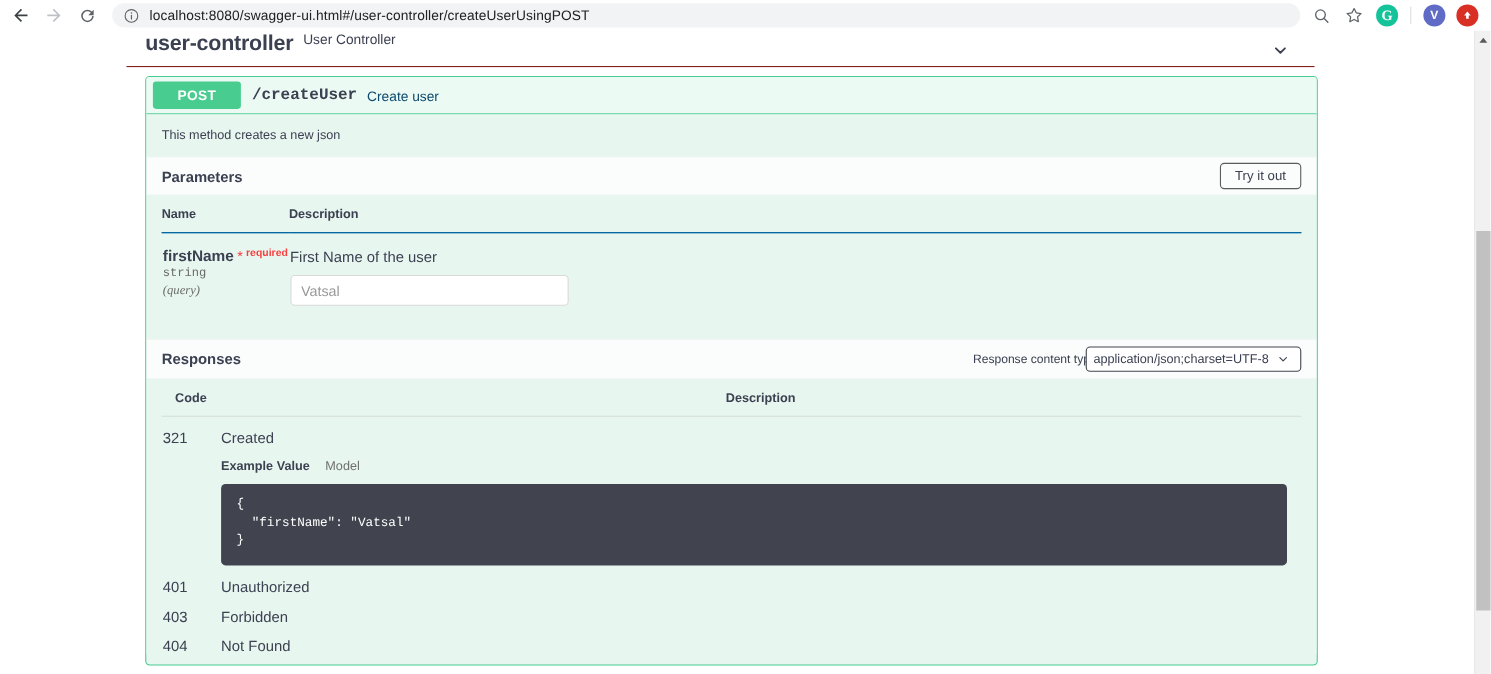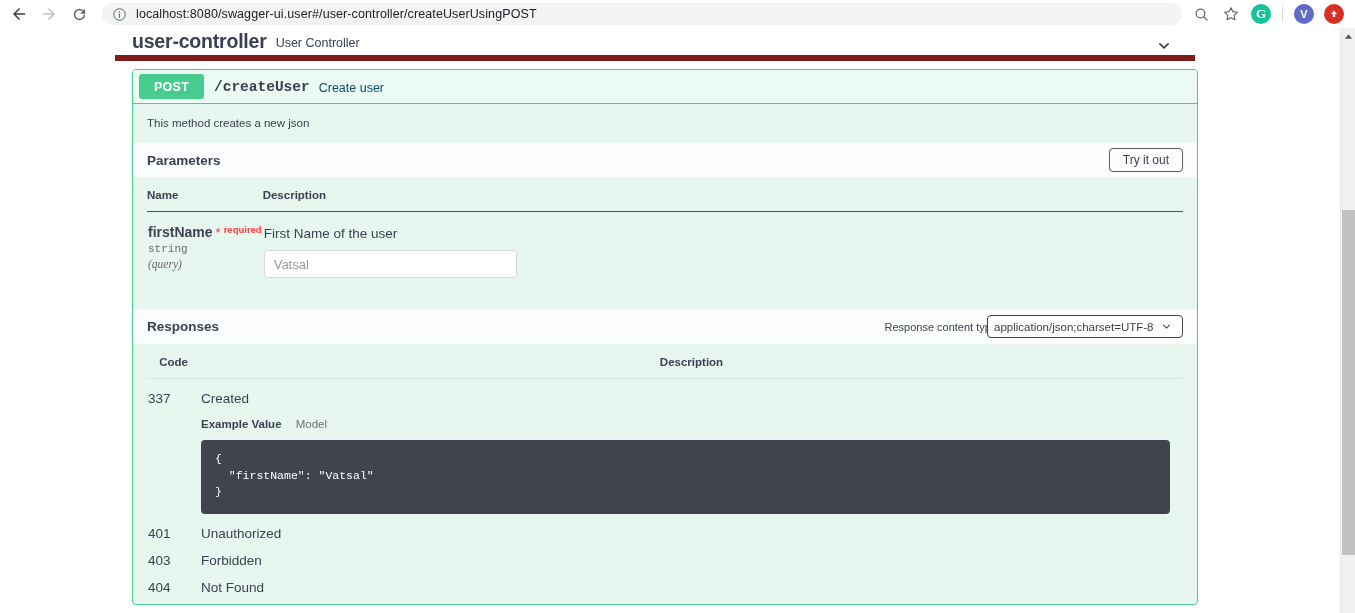--- a/index.html
+++ b/index.html
@@ -56,22 +56,22 @@
     background:#ffffff; overflow:hidden;
   }
   .content-wrap{
     position:absolute; left:115px; top:0px; width:1100px;
   }
 
   
   .tag-header{
     position:relative;
     height:33px;
-    border-bottom:6px solid #7f1d1d;
-    display:flex; align-items:center;
+    border-bottom:1px solid #7f1d1d;
+    display:flex; 
     padding-left:17px; padding-right:10px;
     width:1080px;
   }
   .tag-title{
     font-size:19.5px; font-weight:bold; color:#3b4151;
     font-family:"Liberation Sans", sans-serif;
     letter-spacing:-0.2px;
   }
   .tag-desc{
     font-size:12.5px; color:#3b4151; margin-left:9px; position:relative; top:1px;
@@ -90,21 +90,21 @@
     overflow:hidden;
   }
   .opblock-summary{
     height:34px;
     background:#ecfaf4;
     border-bottom:1px solid #49cc90;
     display:flex; align-items:center;
     padding-left:4px;
   }
   .http-method{
-    width:65px; height:25px;
+    width:80px; height:25px;
     background:#49cc90;
     color:#ffffff;
     font-size:12.5px; font-weight:bold;
     display:flex;align-items:center;justify-content:center;
     border-radius:3px;
     letter-spacing:0.3px;
     margin-left:2px;
   }
   .op-path{
     font-family:"Liberation Mono", monospace;
@@ -298,21 +298,21 @@
       </svg>
     </div>
   </div>
 
   <div class="url-wrap">
     <svg class="info-icon" viewBox="0 0 24 24">
       <circle cx="12" cy="12" r="9.2" fill="none" stroke="#5f6368" stroke-width="1.6"></circle>
       <circle cx="12" cy="7.8" r="1.15" fill="#5f6368"></circle>
       <rect x="11.15" y="10.4" width="1.7" height="7" rx="0.85" fill="#5f6368"></rect>
     </svg>
-    <span class="url-text">localhost:8080/swagger-ui.user#/user-controller/createUserUsingPOST</span>
+    <span class="url-text">localhost:8080/swagger-ui.html#/user-controller/createUserUsingPOST</span>
   </div>
 
   <div class="bar-icons">
     <div class="bar-icon">
       <svg width="17" height="17" viewBox="0 0 24 24">
         <circle cx="10.5" cy="10.5" r="6.2" fill="none" stroke="#5f6368" stroke-width="1.7"></circle>
         <line x1="15.2" y1="15.2" x2="20" y2="20" stroke="#5f6368" stroke-width="1.7" stroke-linecap="round"></line>
       </svg>
     </div>
     <div class="bar-icon">
@@ -404,21 +404,21 @@
       <div class="resp-area">
         <table class="resp-table">
           <thead>
             <tr>
               <th class="col-code">Code</th>
               <th>Description</th>
             </tr>
           </thead>
           <tbody>
             <tr>
-              <td class="resp-code">337</td>
+              <td class="resp-code">321</td>
               <td>
                 <div>Created</div>
                 <div class="tabs">
                   <span class="tab-active">Example Value</span>
                   <span class="tab-inactive">Model</span>
                 </div>
                 <div class="code-block">{
   "firstName": "Vatsal"
 }</div>
               </td>

